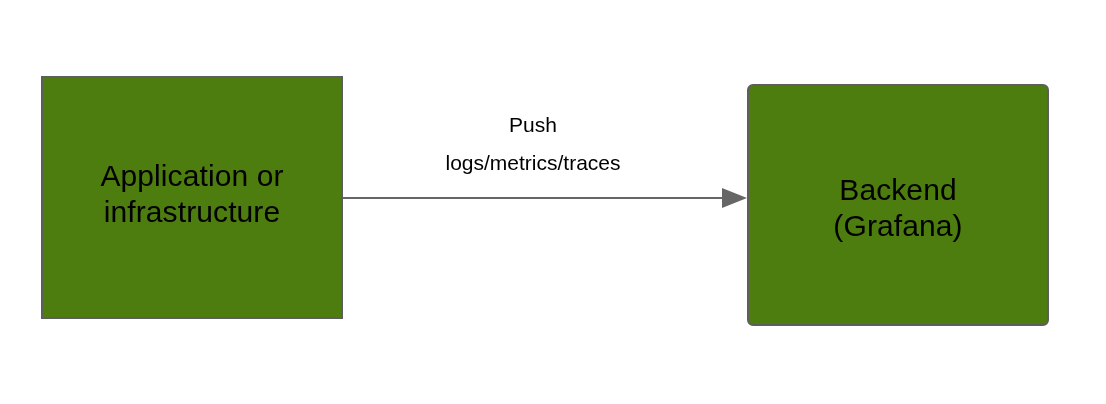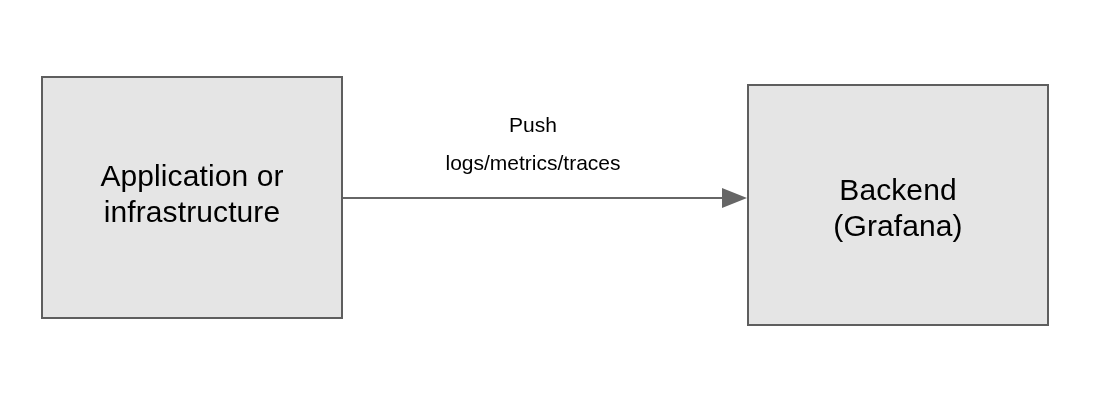--- a/index.html
+++ b/index.html
@@ -18,21 +18,21 @@
     width: 1106px;
     height: 404px;
     background: #ffffff;
     overflow: hidden;
   }
 
   
   .node {
     position: absolute;
     box-sizing: border-box;
-    background: #e5e5e5;
+    background: #4d7c0f;
     border: 2px solid #5e5e5e;
     display: flex;
     align-items: center;
     justify-content: center;
     text-align: center;
   }
   .node-label {
     font-size: 30px;
     line-height: 36px;
     color: #000000;
@@ -49,20 +49,21 @@
   #node-source .node-label {
     
     margin-top: -8px;
   }
 
   #node-backend {
     left: 747px;
     top: 84px;
     width: 302px;
     height: 242px;
+    border-radius: 6px;
   }
   #node-backend .node-label {
     margin-top: 6px;
   }
 
   
   #edge-push {
     position: absolute;
     left: 343px;
     top: 108px;

